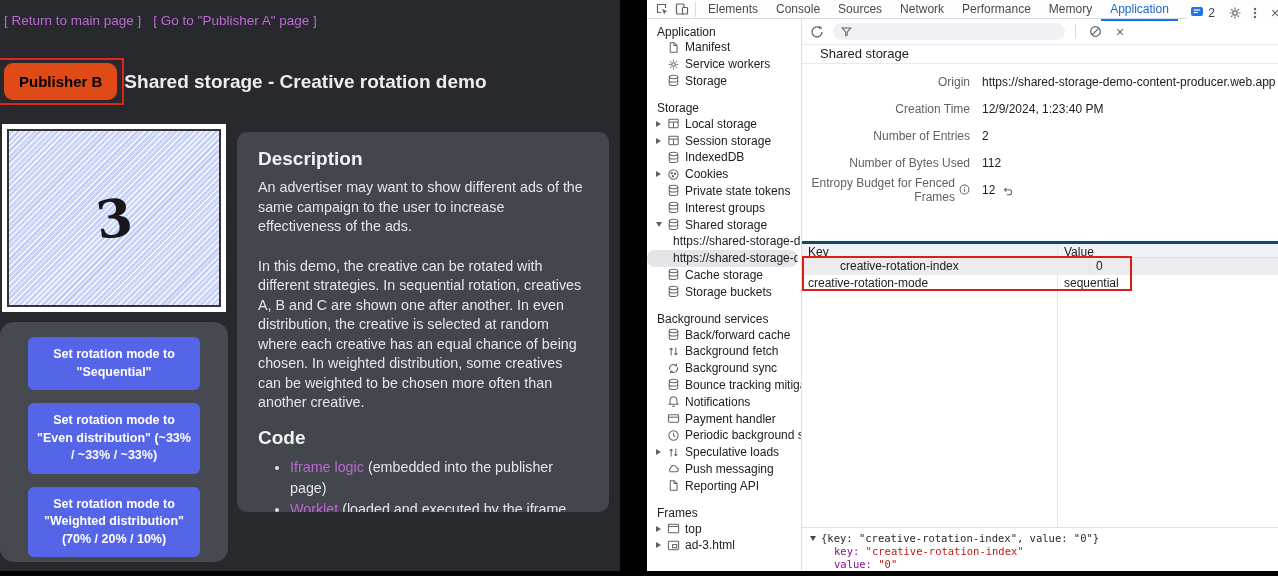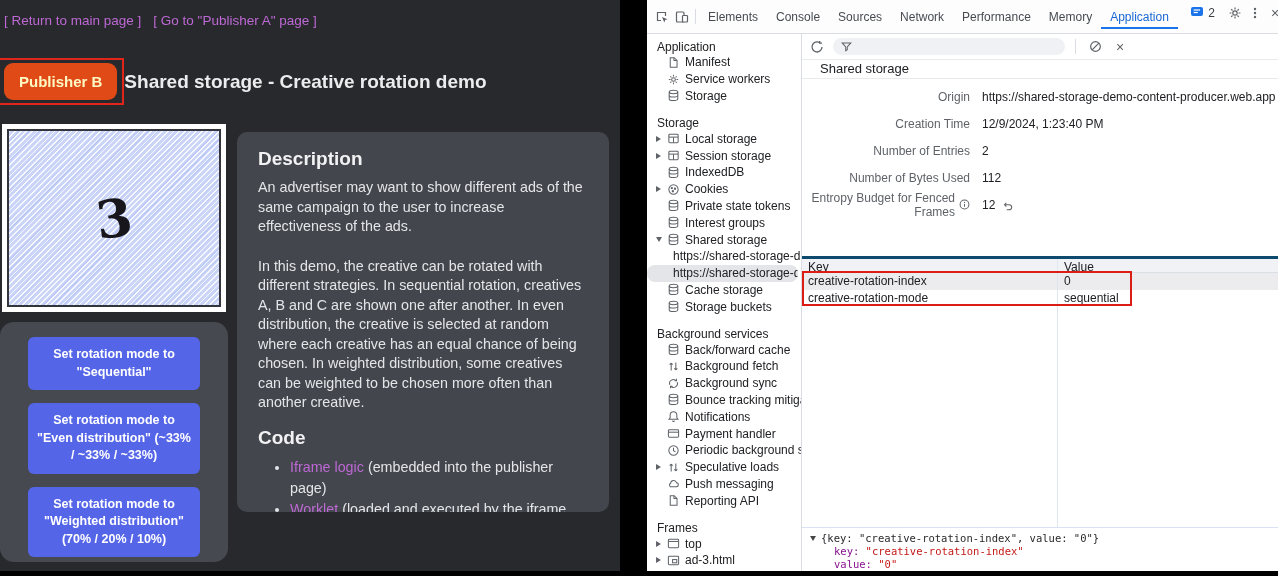--- a/index.html
+++ b/index.html
@@ -9,21 +9,21 @@
     font-family:"Liberation Sans", sans-serif;
   }
   .app { display:flex; height:571px;gap:27px; }
 
   
   .demo-page { width:620px; flex:none; background:#28292d; position:relative; }
   .top-links { position:absolute; top:13px; left:4px; font-size:13.5px; }
   .top-links a { color:#bd68d4; text-decoration:none; margin-right:12px; cursor:pointer; }
   .header-row { position:absolute; top:58px; left:0; display:flex; align-items:center; }
   .pub-annot { border:2px solid #e1251b; margin-left:-3px; padding:3px 5px 3px 5px; }
-  .pub-btn { background:#e04a16; color:#fef9c3; font-weight:bold; font-size:15px;
+  .pub-btn { background:#e04a16; color:#000000; font-weight:bold; font-size:15px;
     padding:10px 15px; border-radius:9px; border:none; font-family:inherit; cursor:pointer; }
   .page-title { color:#ececee; font-size:19px; font-weight:bold; margin-left:0; white-space:nowrap; }
 
   .creative { position:absolute; left:2px; top:124px; width:224px; height:188px;
     background:#fff; padding:5px; }
   .creative-inner { width:100%; height:100%; border:2px solid #33343c;
     background-color:#cbd5f8;
     background-image:repeating-linear-gradient(135deg, rgba(255,255,255,.85) 0 1.2px, transparent 1.2px 4px),
                      repeating-linear-gradient(135deg, rgba(160,178,240,.35) 0 1px, transparent 1px 7px);
     display:flex; align-items:center; justify-content:center; }
@@ -43,21 +43,21 @@
   .desc-p { font-size:14.3px; line-height:19.5px; margin:0 0 20px; }
   .desc-p.second { margin-bottom:10px; }
   .code-h { font-size:19px; font-weight:bold; color:#f2f2f4; margin:14px 0 8px; }
   .code-list { margin:0; padding-left:32px; font-size:14.3px; line-height:21px; }
   .code-list li { margin:0; }
   .code-link { color:#bd68d4; cursor:pointer; }
 
   
   .devtools { flex:1; background:#fff; display:flex; flex-direction:column;
     font-size:12px; color:#202124; min-width:0; }
-  .dt-tabbar { height:34px; flex:none; display:flex; align-items:center;
+  .dt-tabbar { height:19px; flex:none; display:flex; align-items:center;
     border-bottom:1px solid #d9dce0; background:#fdfdfe; padding-left:5px; position:relative; }
   .tb-icon { width:20px; height:24px; display:flex; align-items:center; justify-content:center;
     color:#5f6368; flex:none; cursor:pointer; }
   .tb-sep { width:1px; height:15px; background:#d9dce0; margin:0 3px; flex:none; }
   .dt-tab { padding:0 9px; line-height:24px; color:#474b50; white-space:nowrap; cursor:pointer; }
   .dt-tab.active { color:#1967d2; box-shadow:inset 0 -2px 0 #1a73e8; }
   .dt-tab.more { color:#5f6368; font-size:13px; }
   .tab-right { position:absolute; right:0; top:0; height:25px; display:flex; align-items:center; background:#fdfdfe; padding-left:4px; }
   .issues { display:flex; align-items:center; gap:4px; margin-right:10px; cursor:pointer; }
   .issues .cnt { color:#3c4043; }
@@ -95,21 +95,21 @@
   .meta-label { width:168px; flex:none; color:#5f6368; display:flex; justify-content:flex-end;
     align-items:center; gap:4px; text-align:right; }
   .meta-value { margin-left:12px; color:#202124; display:flex; align-items:flex-end; gap:7px; }
 
   .dg { margin-top:34px; flex:1; display:flex; flex-direction:column; position:relative; min-height:0; }
   .dg-hdr { height:17px; flex:none; background:#f0f2f6; border-top:3px solid #0c4a6e;
     border-bottom:1px solid #dadfe5; display:flex; }
   .dg-key { width:256px; flex:none; padding:1px 0 0 6px; border-right:1px solid #e0e6ef; overflow:hidden; white-space:nowrap; }
   .dg-val { flex:1; padding:1px 0 0 6px; overflow:hidden; white-space:nowrap; }
   .dg-row { height:17px; flex:none; display:flex; cursor:pointer; }
-  .dg-row.odd { background:#ececef; }
+  .dg-row.odd { background:#ececef;padding-left:32px; }
   .dg-fill { flex:1; display:flex; min-height:0; }
   .red-annot { position:absolute; left:0; top:15px; width:330px; height:35px;
     border:2px solid #dc1d15; pointer-events:none; }
 
   .preview { flex:none; height:44px; border-top:1px solid #d8e2f4; padding:4px 8px 0;
     font-family:"DejaVu Sans Mono", monospace; font-size:10.5px; line-height:13px;
     color:#29292c; white-space:nowrap; overflow:hidden; }
   .pv-line1 { display:flex; align-items:center; gap:5px; cursor:pointer; }
   .pv-kv { padding-left:24px; }
   .pv-name { color:#881391; }

